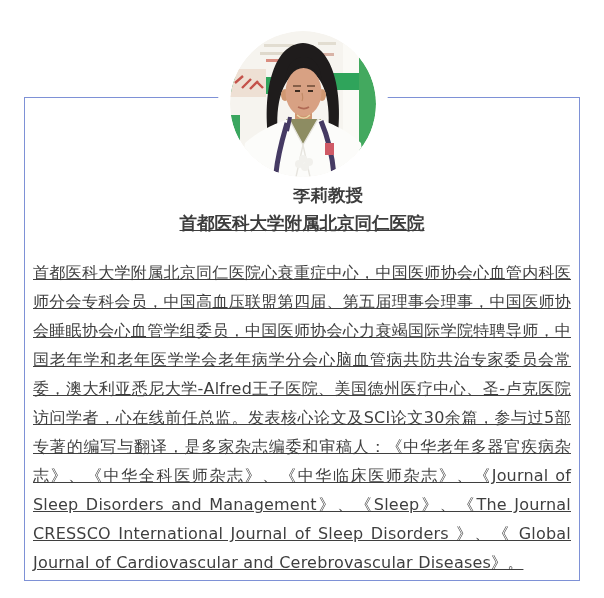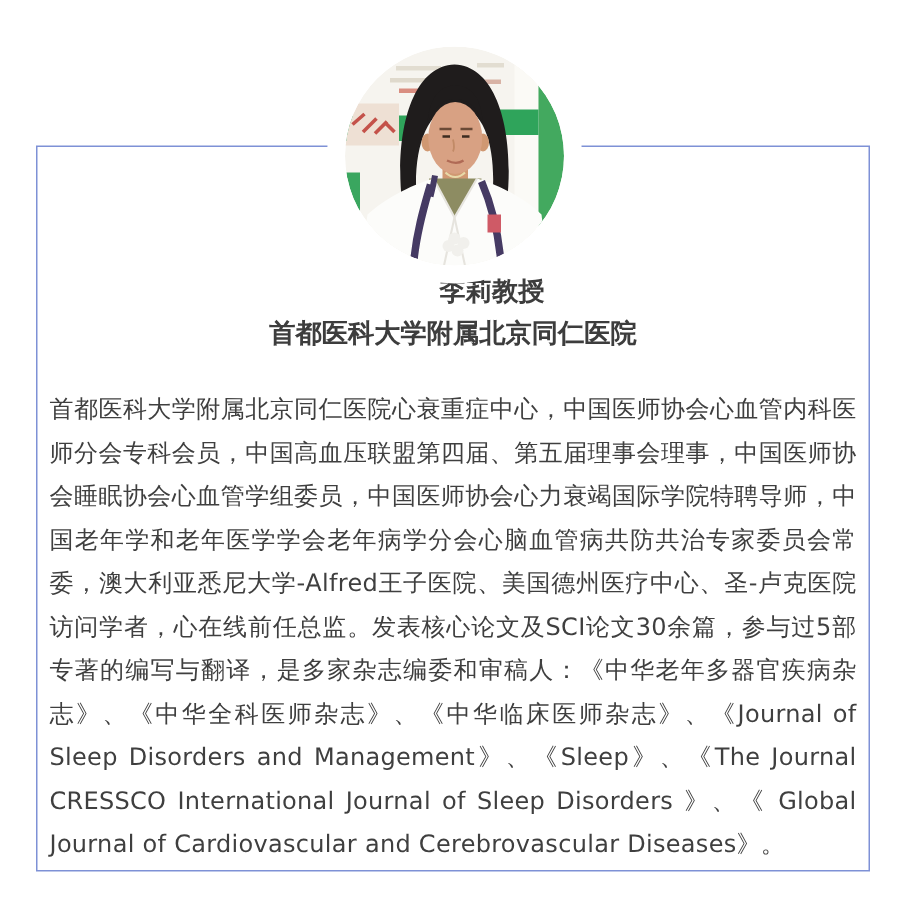--- a/index.html
+++ b/index.html
@@ -56,33 +56,35 @@
     position: absolute;
     top: 211px;
     left: 0;
     width: 604px;
     text-align: center;
     font-size: 17.5px;
     line-height: 24px;
     font-weight: 700;
     color: var(--heading-text, #3d3d3d);
     z-index: 2;
+    text-decoration: underline;
   }
   .bio {
     position: absolute;
     top: 258px;
     left: 33px;
     width: 538px;
     margin: 0;
     font-size: 16px;
     line-height: 29px;
     letter-spacing: 0.2px;
     color: var(--body-text, #3f3f3f);
     text-align: justify;
     z-index: 2;
+    text-decoration: underline;
   }
 </style>
 </head>
 <body>
 
 <div class="card"></div>
 
 <div class="avatar">
   <svg viewBox="0 0 146 146" width="146" height="146" xmlns="http://www.w3.org/2000/svg">
     <defs>

